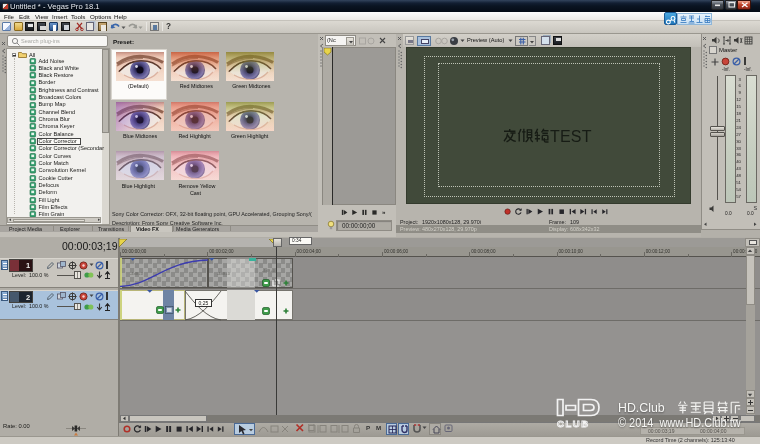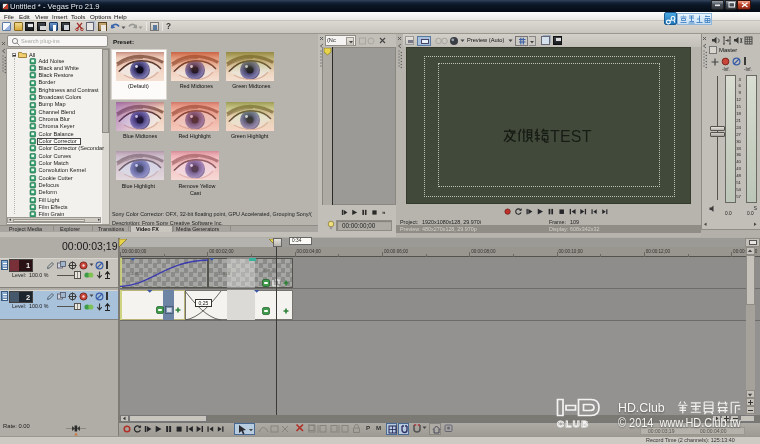--- a/index.html
+++ b/index.html
@@ -3,21 +3,21 @@
 <style>
 *{margin:0;padding:0;box-sizing:border-box;}
 html,body{width:760px;height:444px;overflow:hidden;}
 body{font-family:"Liberation Sans",sans-serif;position:relative;background:#b1aea7;}
 .a{position:absolute;}
 .tx{white-space:nowrap;}
 </style></head><body>
 
 <div class="a" style="left:0px;top:0px;width:760px;height:12px;background:linear-gradient(180deg,#33455e 0%,#121f33 25%,#0a1422 50%,#050b16 100%);"></div>
 <div class="a" style="left:1.5px;top:2.5px;width:7px;height:7px;background:linear-gradient(135deg,#e8e8e8 50%,#c23b2a 50%);border-radius:1.5px;border:1px solid #333;"></div>
-<div class="a tx" style="left:10px;top:1.8px;font-size:7.6px;color:#e6ebf3;text-shadow:0 1px 1px #000;">Untitled * - Vegas Pro 21.9</div>
+<div class="a tx" style="left:10px;top:1.8px;font-size:7.6px;color:#e6ebf3;text-shadow:0 1px 1px #000;">Untitled * - Vegas Pro 18.1</div>
 <div class="a" style="left:711px;top:0px;width:13px;height:9.5px;background:linear-gradient(180deg,#9aa1ab,#4a5058 45%,#30353c);border-radius:0 0 2px 2px;border:1px solid #222;"></div>
 <div class="a" style="left:724.5px;top:0px;width:12.5px;height:9.5px;background:linear-gradient(180deg,#9aa1ab,#4a5058 45%,#30353c);border-radius:0 0 2px 2px;border:1px solid #222;"></div>
 <div class="a" style="left:737px;top:0px;width:13.5px;height:9.5px;background:linear-gradient(180deg,#efa28a,#c0432a 45%,#8e2617);border-radius:0 0 2px 2px;border:1px solid #3a0f08;"></div>
 <svg class="a" style="left:714px;top:4px;" width="8" height="3">
     <rect x="1" y="0.5" width="5" height="1.6" fill="#e8e8e8"></rect>
   </svg>
 <svg class="a" style="left:727.5px;top:2px;" width="8" height="6">
     <rect x="1" y="0.5" width="5.5" height="4.5" fill="none" stroke="#e8e8e8" stroke-width="1.1"></rect>
   </svg>
 <svg class="a" style="left:740.5px;top:2px;" width="8" height="6">

